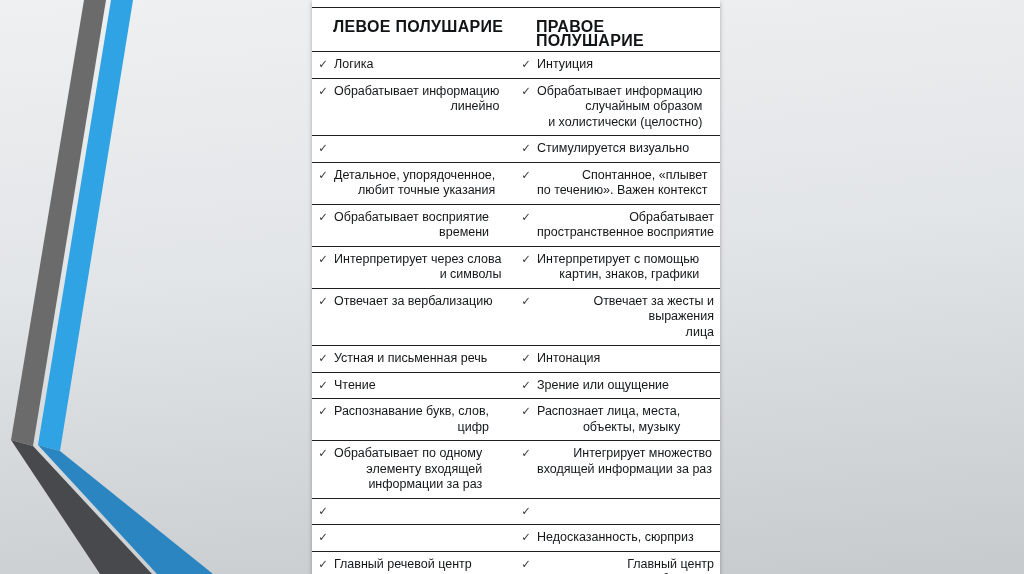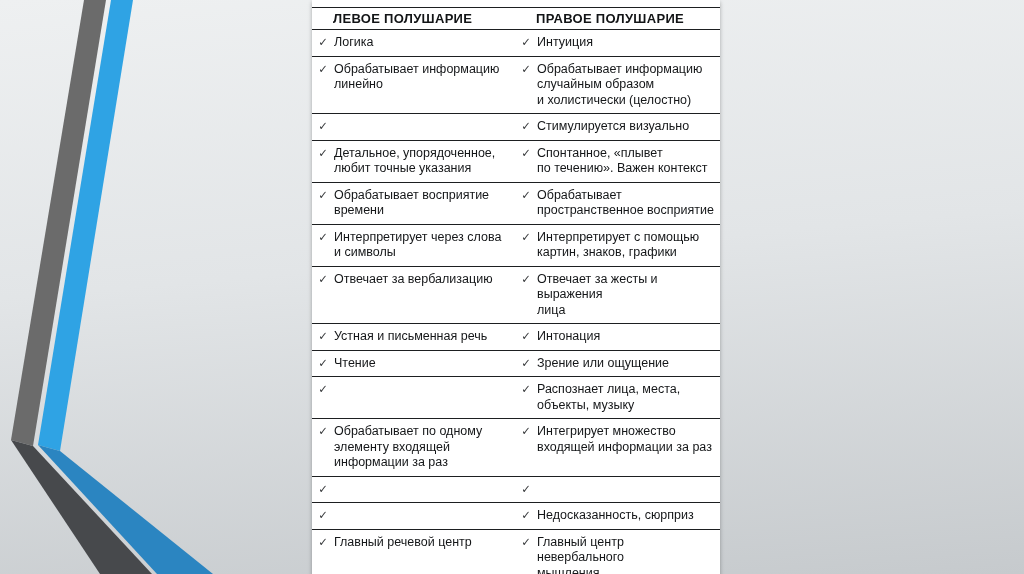--- a/index.html
+++ b/index.html
@@ -14,39 +14,40 @@
     box-shadow:0 2px 4px rgba(0,0,0,0.30);
     padding-bottom:5px;
   }
   .table{margin-top:7px;border-top:1.5px solid #1d1f21;}
   .thead{
     display:grid;grid-template-columns:203px 205px;
     border-bottom:1.5px solid #1d1f21;
   }
   .th{
     padding:4px 6px 3px 21px;
-    font-size:13px;font-weight:700;line-height:14px;
-    color:#121416;letter-spacing:0.3px;
+    font-size:16px;font-weight:700;line-height:14px;
+    color:#121416;letter-spacing:0.3px;margin-top:8px;
   }
   .row{
     display:grid;grid-template-columns:203px 205px;
     border-bottom:1.5px solid #1d1f21;
   }
   .cell{
     display:flex;align-items:flex-start;
     padding:5px 6px 5px 5px;
   }
   .check{
     flex:0 0 12px;width:12px;margin-right:5px;
     font-size:11.5px;line-height:15.5px;color:#3c3e40;
     text-align:center;
   }
   .txt{
     font-size:12.5px;line-height:15.5px;color:#141618;
     white-space:pre-line;
+    text-align:right;
   }
 </style>
 </head>
 <body>
 
 <svg class="ribbon-svg" viewBox="0 0 1024 574" xmlns="http://www.w3.org/2000/svg">
   <polygon points="84,0 106,0 33,446 11,440" fill="#6b6b6b"></polygon>
   <polygon points="11,440 33,446 152,574 100,574" fill="#47494c"></polygon>
   <polygon points="111,0 133,0 60,451 38,445" fill="#2fa3e4"></polygon>
   <polygon points="38,445 60,451 213,574 157,574" fill="#2b85c1"></polygon>
@@ -164,20 +165,22 @@
       </div>
       <div class="cell">
         <span class="check">✓</span>
         <span class="txt">Зрение или ощущение</span>
       </div>
     </div>
 
     <div class="row">
       <div class="cell">
         <span class="check">✓</span>
+        <span class="txt">Распознавание букв, слов,
+цифр</span>
       </div>
       <div class="cell">
         <span class="check">✓</span>
         <span class="txt">Распознает лица, места,
 объекты, музыку</span>
       </div>
     </div>
 
     <div class="row">
       <div class="cell">

